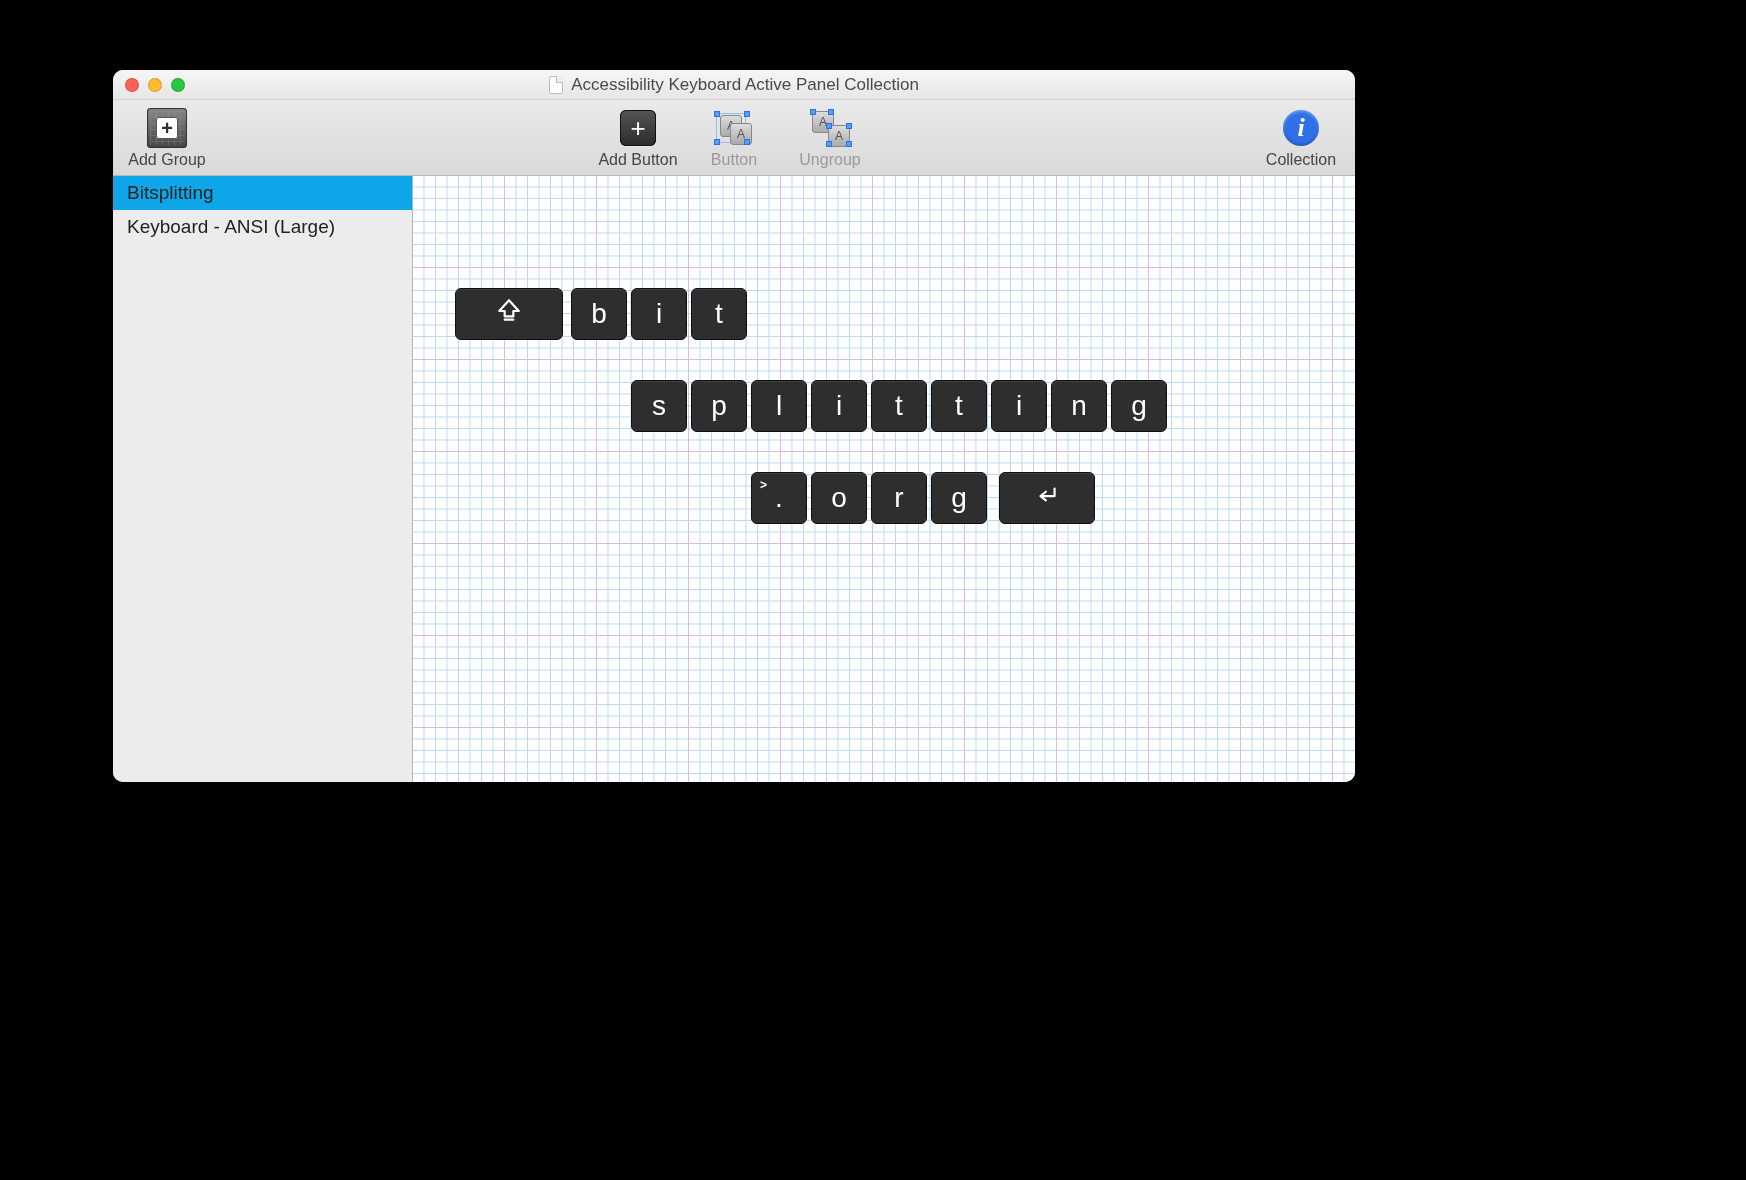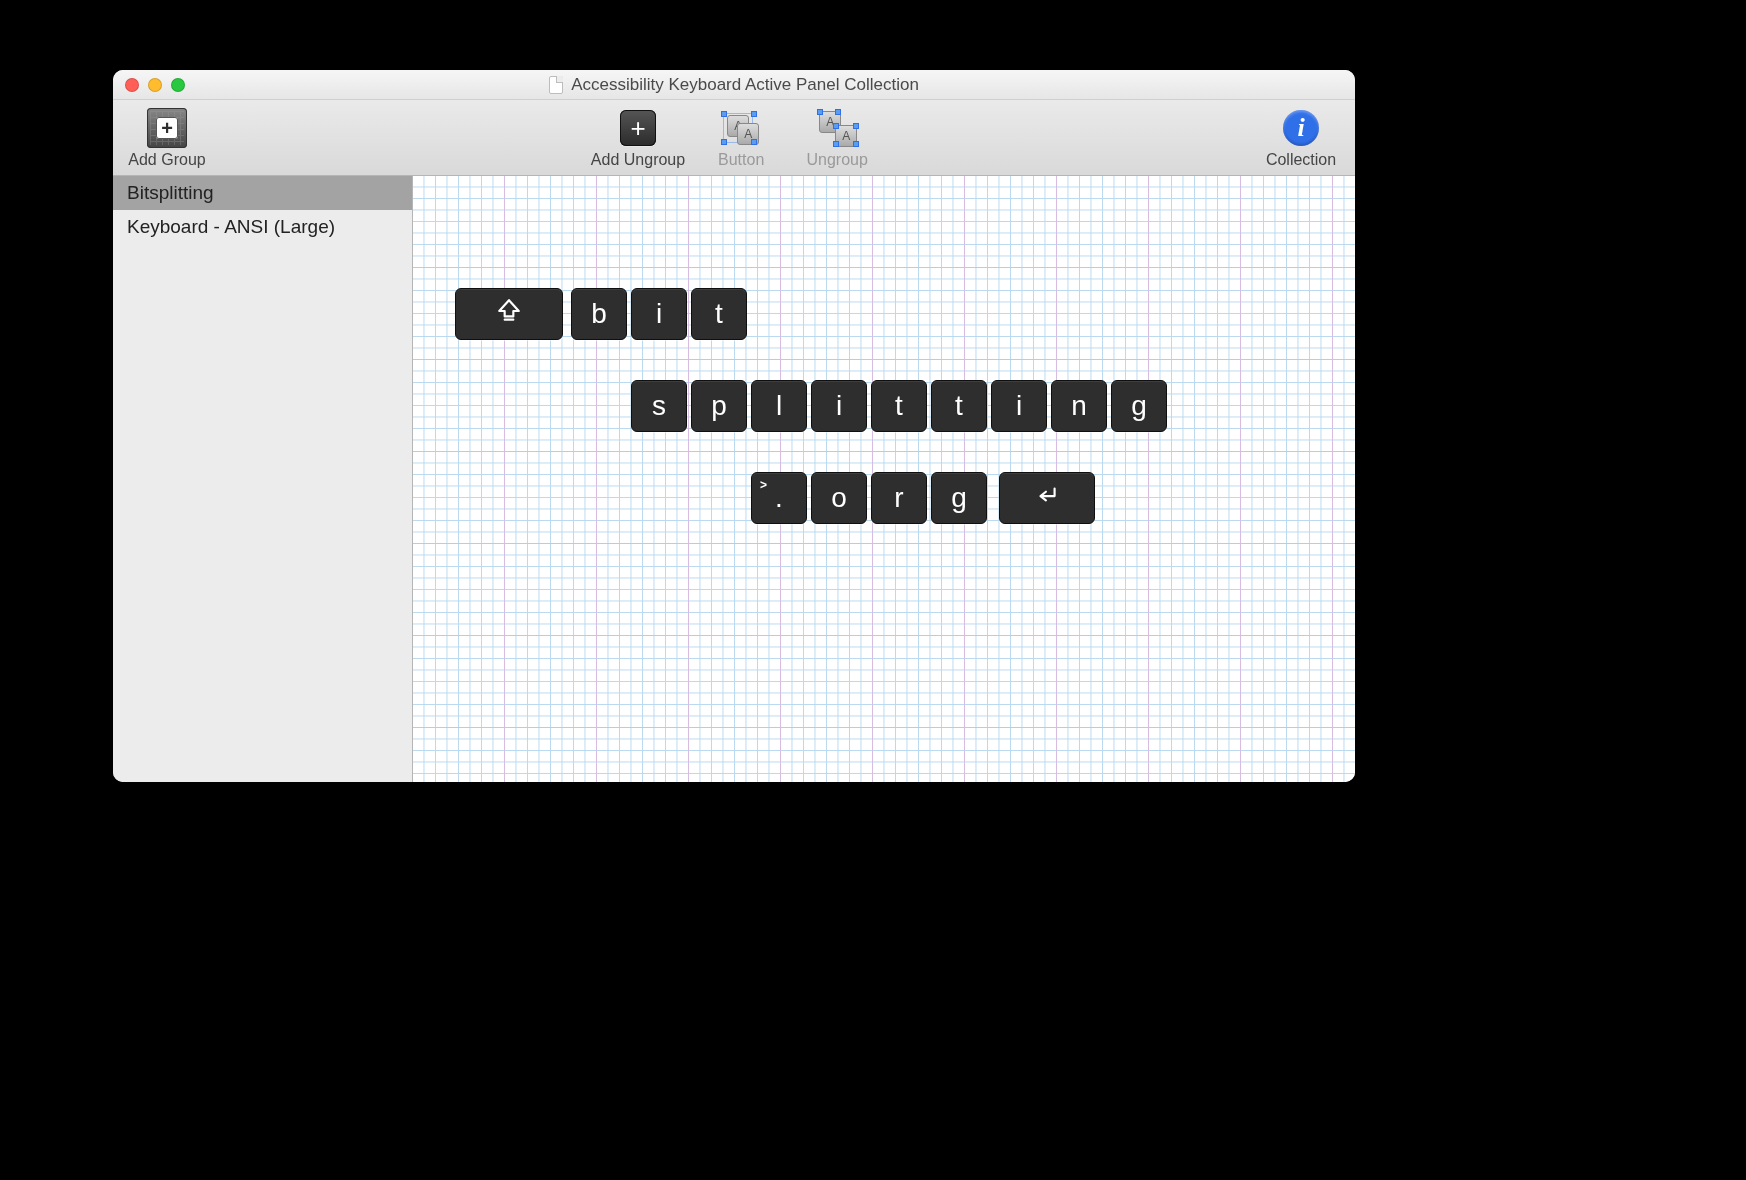--- a/index.html
+++ b/index.html
@@ -103,21 +103,21 @@
     flex:1; display:flex; min-height:0;
   }
   .sidebar {
     width: 300px; background:#ececec; border-right:1px solid #b5b5b5;
     overflow:auto;
   }
   .sidebar-item {
     height: 34px; padding: 0 14px; display:flex;align-items:center;
     font-size: 19px; color:#222; cursor:default;
   }
-  .sidebar-item.selected { background:#a3a3a3; }
+  .sidebar-item.selected { background:#0ea5e9; }
   .canvas {
     flex:1; position:relative; overflow:hidden;
     background-color: #ffffff;
     background-image:
       linear-gradient(#d8bde2 1px, transparent 1px),
       linear-gradient(90deg, #d8bde2 1px, transparent 1px),
       linear-gradient(#b9d9ef 1px, transparent 1px),
       linear-gradient(90deg, #b9d9ef 1px, transparent 1px);
     background-size: 92px 92px, 92px 92px, 11.5px 11.5px, 11.5px 11.5px;
     background-position: -1px -1px, -1px -1px, -1px -1px, -1px -1px;
@@ -166,21 +166,21 @@
       <span>Add Group</span>
     </div>
 
     <div class="tool-spacer"></div>
 
     <div class="tool-cluster">
       <div class="tool">
         <div class="icon-wrap">
           <div class="icon-add-button">+</div>
         </div>
-        <span>Add Ungroup</span>
+        <span>Add Button</span>
       </div>
 
       <div class="tool disabled">
         <div class="icon-wrap">
           <div class="icon-group">
             <div class="sel-frame" style="left:2px;top:2px;width:30px;height:30px;"></div>
             <div class="gA" style="left:6px;top:4px;">A</div>
             <div class="gA" style="left:16px;top:12px;">A</div>
             <div class="sel-handle" style="left:0;top:0;"></div>
             <div class="sel-handle" style="right:4px;top:0;"></div>

